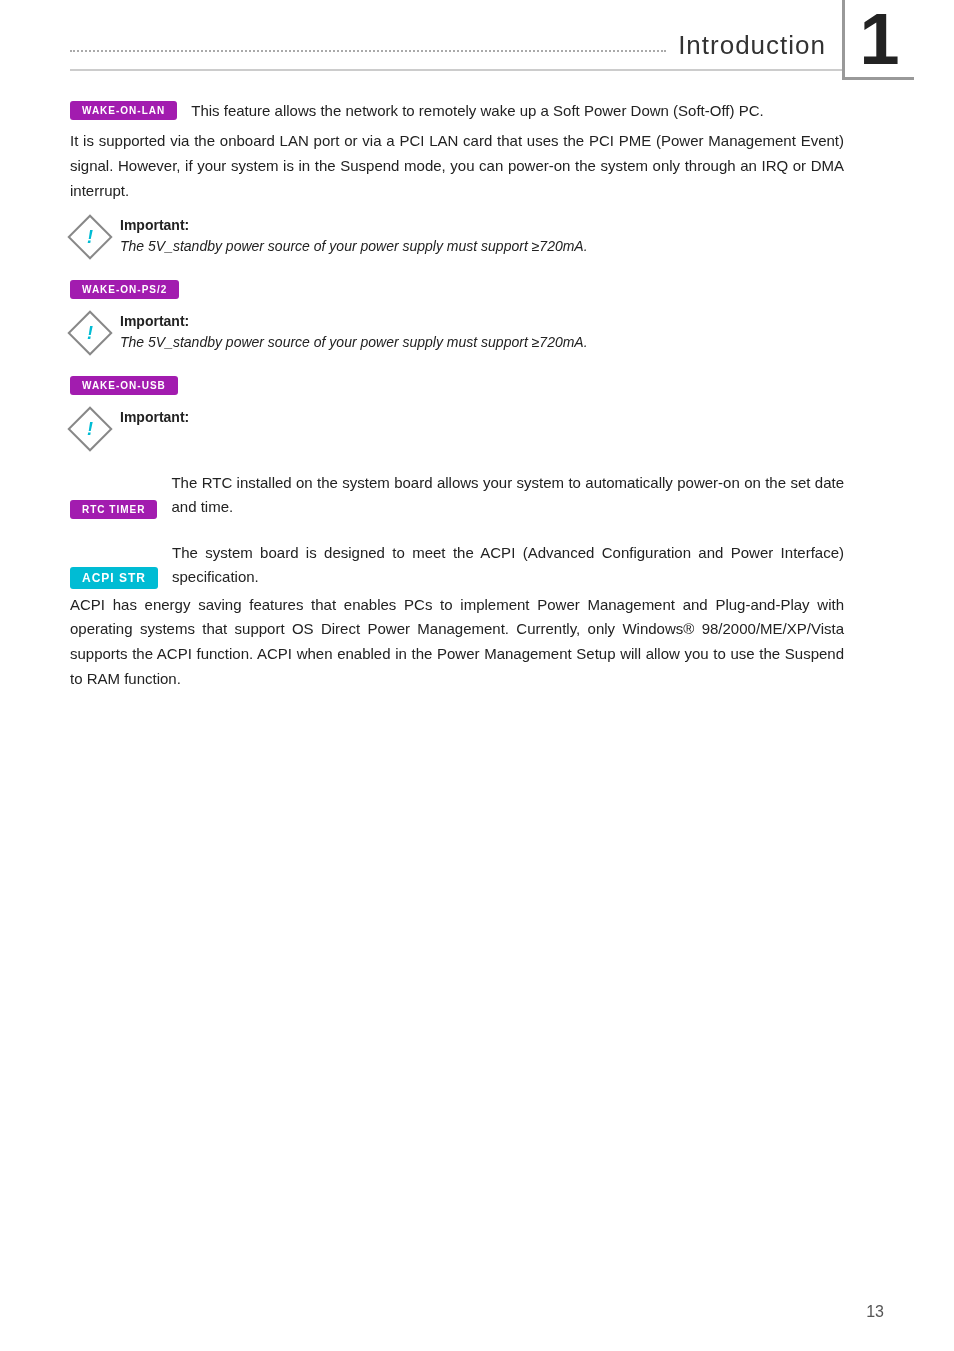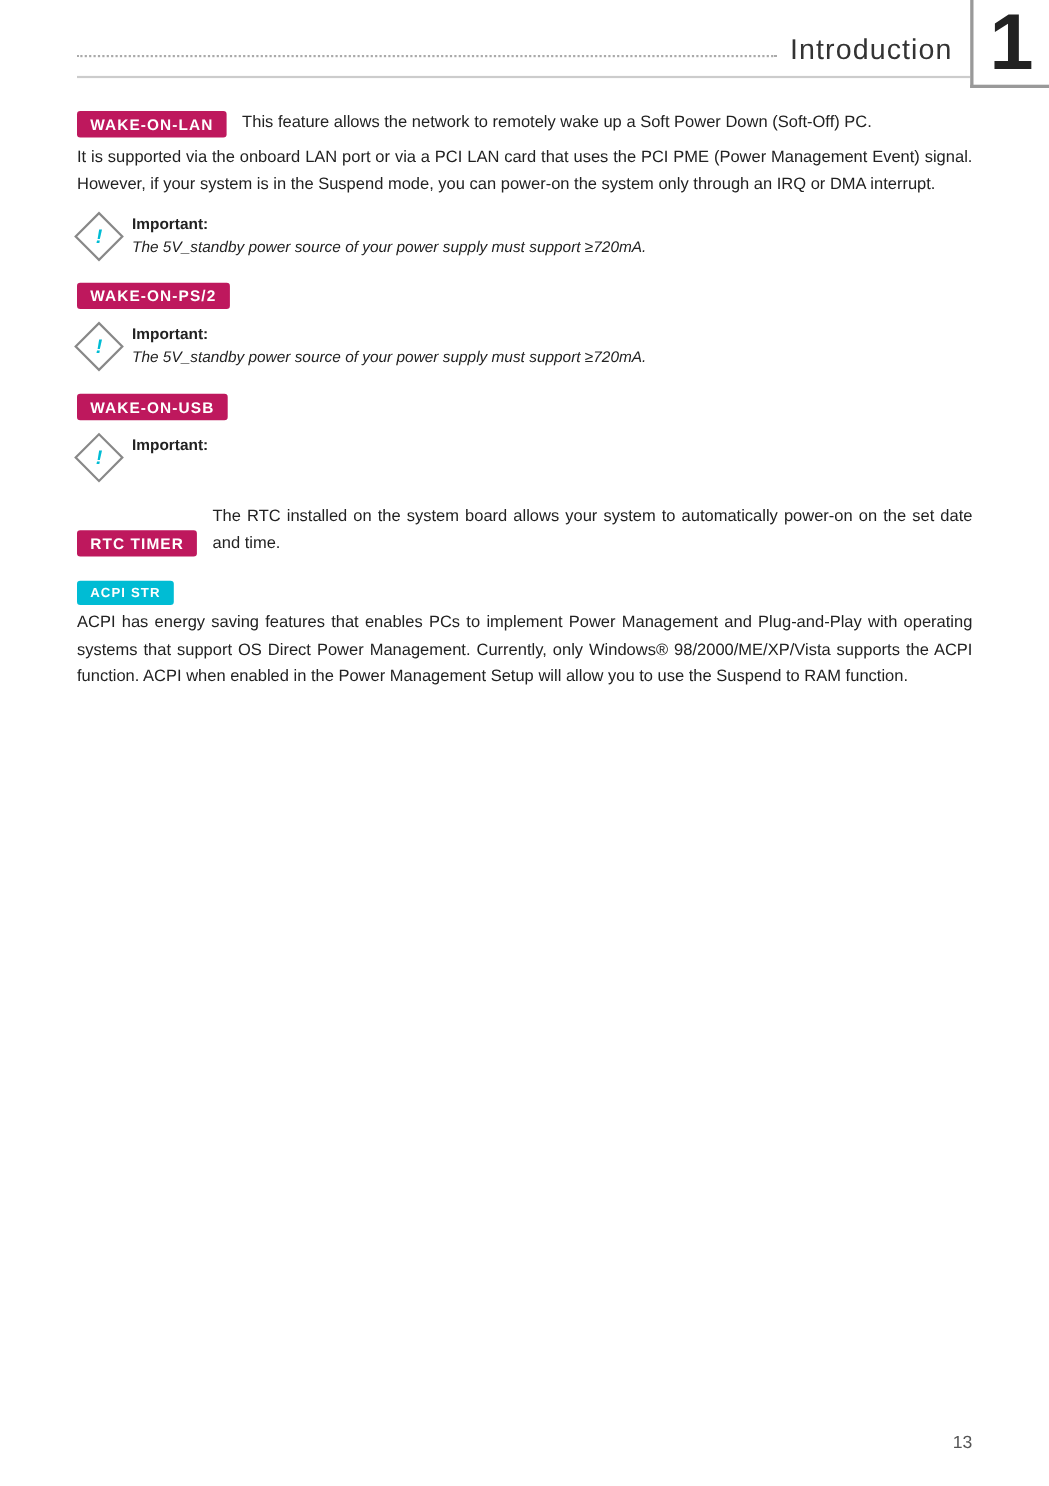--- a/index.html
+++ b/index.html
@@ -10,21 +10,21 @@
       background: #ffffff;
       font-family: 'Arial', sans-serif;
       font-size: 15px;
       color: #222;
       position: relative;
     }
 
     .page-container {
       width: 954px;
       min-height: 1351px;
-      padding: 30px 70px 60px 70px;
+      padding: 30px 110px 60px 70px;
       position: relative;
     }
 
     
     .header-area {
       display: flex;
       align-items: center;
       justify-content: flex-end;
       margin-bottom: 28px;
       border-bottom: 2px solid #ccc;
@@ -64,23 +64,23 @@
     .chapter-number {
       font-size: 72px;
       font-weight: bold;
       color: #222;
       line-height: 1;
     }
 
     
     .feature-badge {
       display: inline-block;
-      background: #be185d;
+      background: #a21caf;
       color: #fff;
-      font-size: 14px;
+      font-size: 10px;
       font-weight: bold;
       letter-spacing: 1px;
       padding: 4px 12px;
       border-radius: 3px;
       text-transform: uppercase;
       white-space: nowrap;
     }
 
     .feature-badge.acpi {
       background: #00bcd4;
@@ -254,19 +254,20 @@
   <div class="section-block">
     <div class="inline-badge-wrap">
       <span class="feature-badge">RTC TIMER</span>
       <span class="section-intro-text">The RTC installed on the system board allows your system to automatically power-on on the set date and time.</span>
     </div>
   </div>
 
   <div class="section-block">
     <div class="inline-badge-wrap">
       <span class="feature-badge acpi">ACPI STR</span>
+      <span class="section-intro-text">The system board is designed to meet the ACPI (Advanced Configuration and Power Interface) specification.</span>
     </div>
     <div class="section-body-text">ACPI has energy saving features that enables PCs to implement Power Management and Plug-and-Play with operating systems that support OS Direct Power Management. Currently, only Windows® 98/2000/ME/XP/Vista supports the ACPI function. ACPI when enabled in the Power Management Setup will allow you to use the Suspend to RAM function.</div>
   </div>
 
   <div class="page-number">13</div>
 
 </div>
 
 </body></html>

